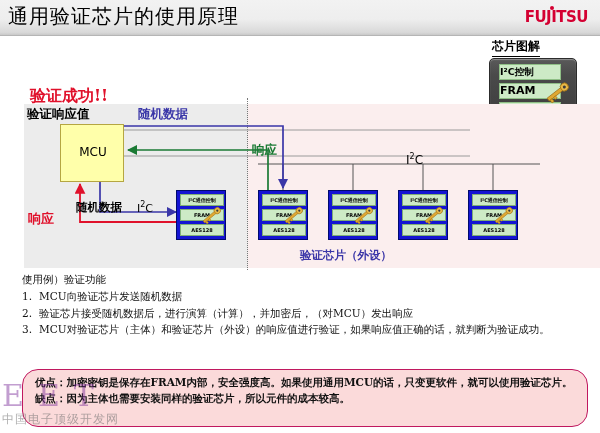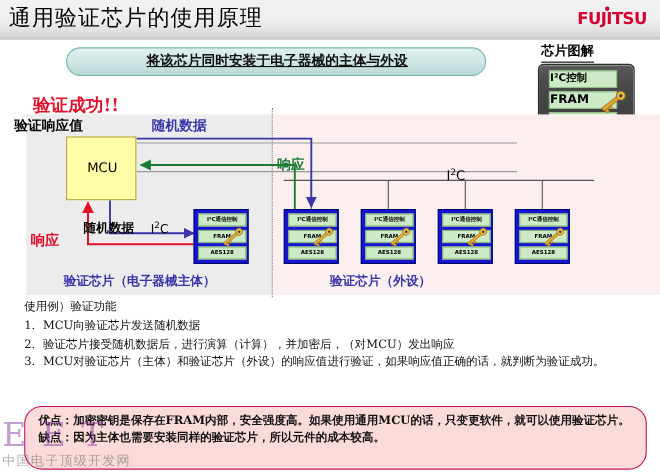--- a/index.html
+++ b/index.html
@@ -103,21 +103,21 @@
     border-left: 1px dotted #777;
   }
 
   #lbl-success {
     position: absolute; left: 30px; top: -18px;
     font-size: 16px; font-weight: bold; color: #e0112b;
     font-family: "DejaVu Serif", "Liberation Serif", serif;
     white-space: nowrap;
   }
   #lbl-resp-value {
-    position: absolute; left: 13px; top: 2px;
+    position: absolute; left: 27px; top: 2px;
     font-size: 12.5px; font-weight: bold; color: #000;
     font-family: "DejaVu Serif", "Liberation Serif", serif;
     white-space: nowrap;
   }
   #mcu-box {
     position: absolute; left: 60px; top: 20px; width: 64px; height: 58px;
     background: #ffffaa; border: 1px solid #b5a642;
   }
   #mcu-label {
     position: absolute; left: 0; top: 20px; width: 64px; text-align: center;
@@ -235,23 +235,20 @@
 <body>
 
 <div id="slide">
 
   <div id="header">
     <div id="slide-title">通用验证芯片的使用原理</div>
     <div id="fujitsu-dot"></div>
     <div id="fujitsu-logo">FUJITSU</div>
   </div>
 
-  <div id="banner">
-    <div id="banner-text">将该芯片同时安装于电子器械的主体与外设</div>
-  </div>
 
   <div id="legend-title">芯片图解</div>
   <div id="legend-chip">
     <div class="legend-block" id="lb-i2c">I²C控制</div>
     <div class="legend-block" id="lb-fram">FRAM</div>
     <div class="legend-block" id="lb-aes">AES128</div>
     <svg id="legend-key" viewBox="0 0 30 24">
       <g transform="rotate(-38 15 12)">
         <rect x="4" y="10" width="20" height="3.6" fill="#e0a832" stroke="#9c6e14" stroke-width="0.7"></rect>
         <circle cx="24.5" cy="11.8" r="4" fill="#e8b948" stroke="#9c6e14" stroke-width="0.8"></circle>
@@ -377,21 +374,20 @@
         <g transform="rotate(-40 13 13)">
           <rect x="3" y="11" width="17" height="2.6" fill="#e0a832" stroke="#9c6e14" stroke-width="0.5"></rect>
           <circle cx="20.5" cy="12.3" r="3.2" fill="#e8b948" stroke="#9c6e14" stroke-width="0.6"></circle>
           <circle cx="20.5" cy="12.3" r="1.1" fill="#3c3c3c"></circle>
           <rect x="4" y="13.4" width="2" height="2.6" fill="#e0a832" stroke="#9c6e14" stroke-width="0.45"></rect>
           <rect x="7.5" y="13.4" width="2" height="2" fill="#e0a832" stroke="#9c6e14" stroke-width="0.45"></rect>
         </g>
       </svg>
     </div>
 
-    <div id="cap-main">验证芯片（电子器械主体）</div>
     <div id="cap-periph">验证芯片（外设）</div>
   </div>
 
   <div id="body-text">
     <div class="usecase">使用例）验证功能</div>
     <ol>
       <li>
         <span class="num">1.</span>
         <span>MCU向验证芯片发送随机数据</span>
       </li>

